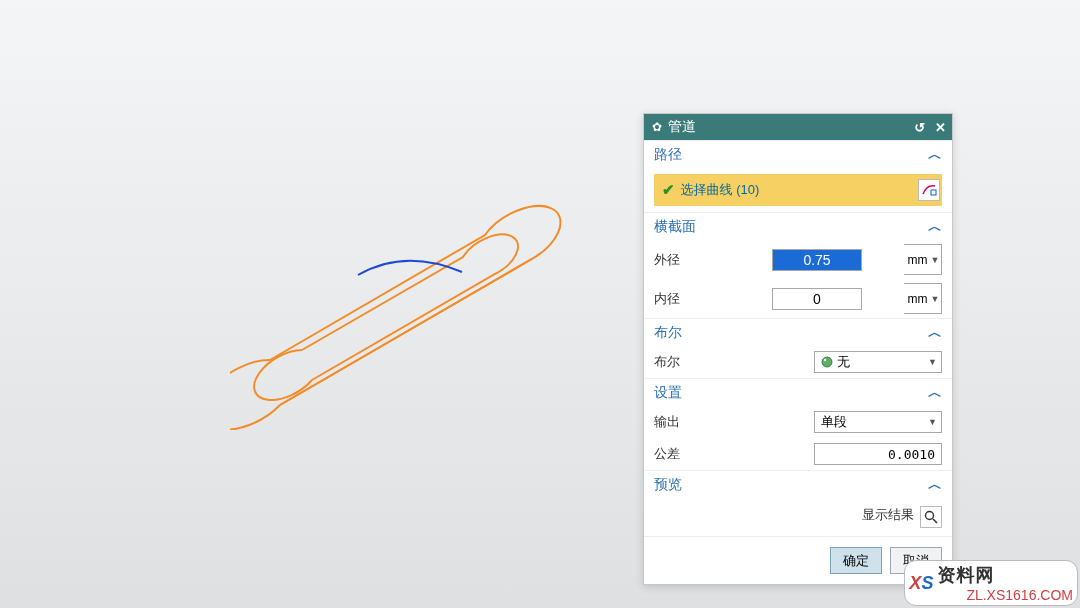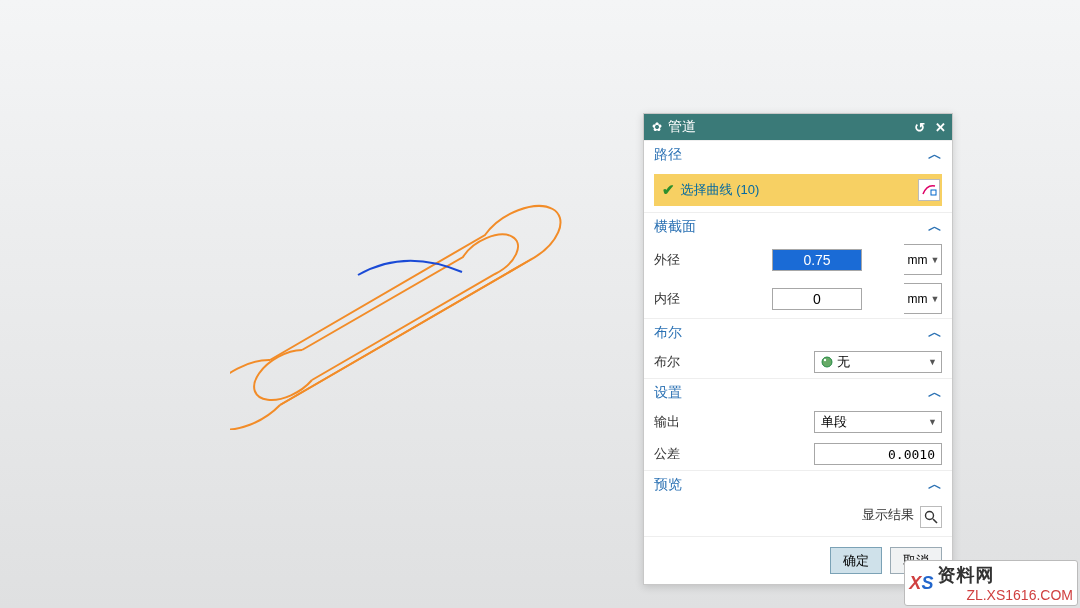--- a/index.html
+++ b/index.html
@@ -177,21 +177,21 @@
 }
 .watermark {
   position: absolute;
   right: 2px;
   bottom: 2px;
   display: flex;
   align-items: center;
   background: #fff;
   border: 1px solid #bbb;
   padding: 2px 4px;
-  border-radius: 3px;
+  border-radius: 12px;
   font-size: 11px;
 }
 .watermark .wm-logo {
   font-style: italic;
   font-weight: bold;
   font-size: 18px;
   margin-right: 4px;
   color: #2266cc;
 }
 .watermark .wm-logo .x { color: #d04040; }

